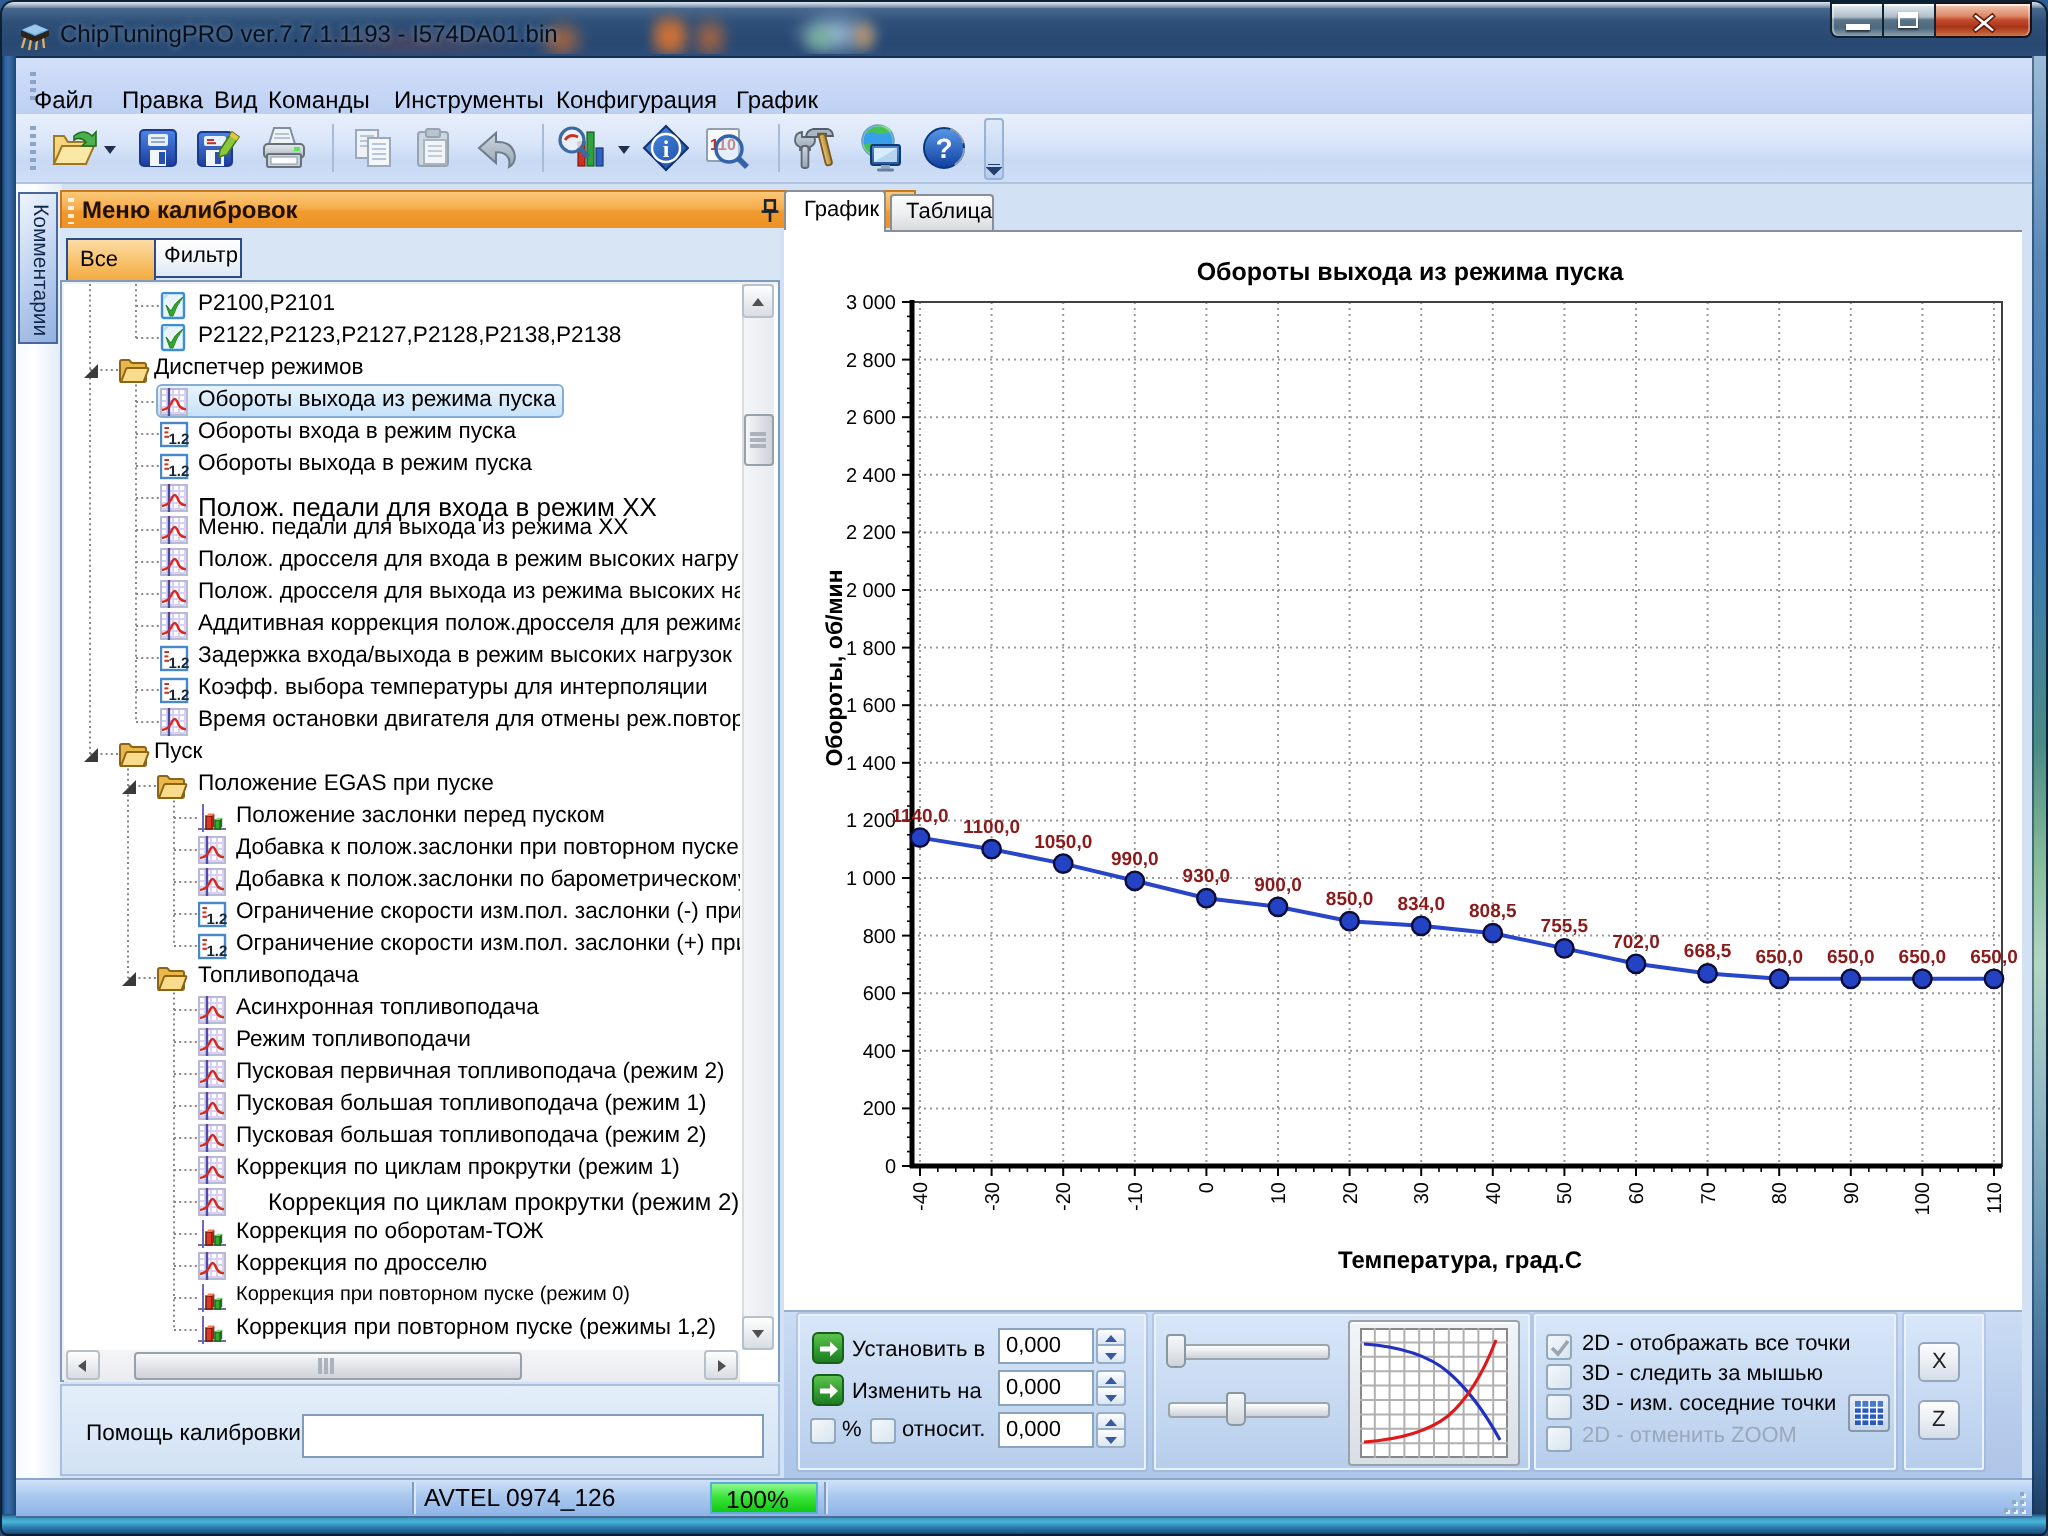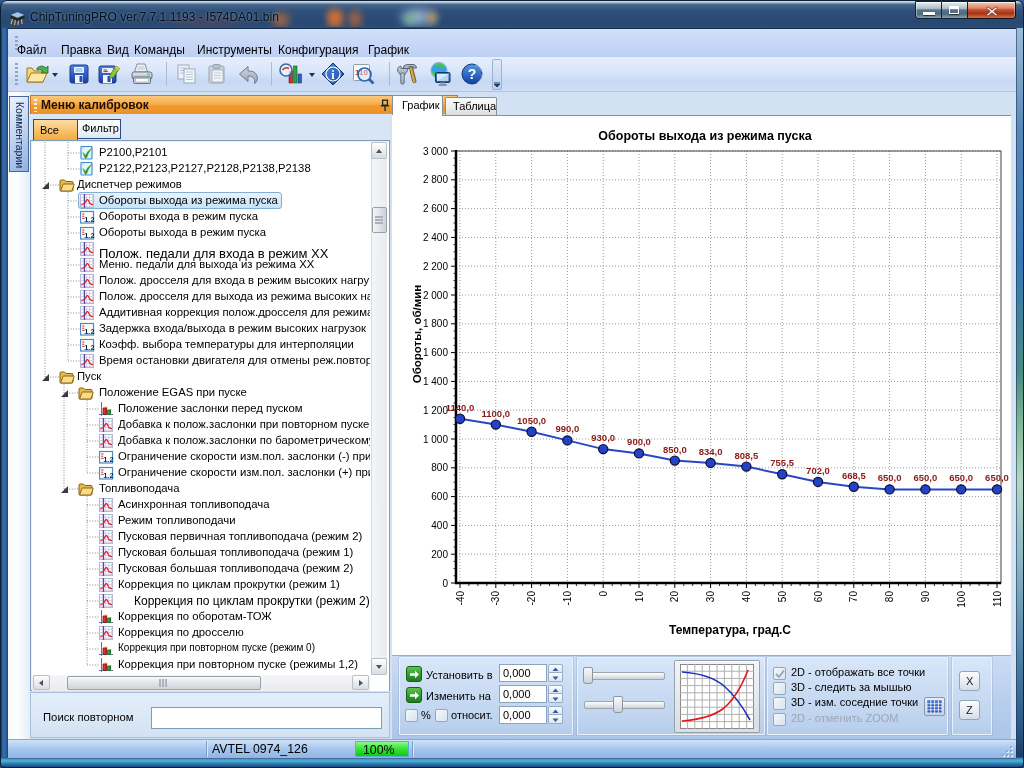--- a/index.html
+++ b/index.html
@@ -749,21 +749,21 @@
 <svg class="abs" style="left:38px;top:679px" width="6" height="8">
       <path d="M5 1 L5 7 L1 4 Z" fill="#505050"></path>
     </svg>
 <div class="abs" style="left:352px;top:675px;width:17px;height:15px;background:linear-gradient(180deg,#fefefe,#d8dde4);border:1px solid #b8c0c8;border-radius:2px;"></div>
 <svg class="abs" style="left:358px;top:679px" width="6" height="8">
       <path d="M1 1 L1 7 L5 4 Z" fill="#505050"></path>
     </svg>
 <div class="abs" style="left:67px;top:675.5px;width:194px;height:14px;background:linear-gradient(180deg,#f8f9fa,#dde0e5 60%,#d0d4da);border:1px solid #98a0aa;border-radius:2px;"></div>
 <div class="abs" style="left:159px;top:679px;width:1.5px;height:8px;background:#aab2bc;box-shadow:3px 0 0 #aab2bc,6px 0 0 #aab2bc;"></div>
 <div class="abs" style="left:30px;top:692px;width:360px;height:46px;background:linear-gradient(180deg,#e4eefa,#d2e2f4);border:1px solid #a8c0dc;"></div>
-<div class="abs" style="left:43px;top:711px;font-size:11.3px;color:#000;">Поиск повторном</div>
+<div class="abs" style="left:43px;top:711px;font-size:11.3px;color:#000;">Помощь калибровки</div>
 <div class="abs" style="left:151px;top:707px;width:231px;height:22px;background:#fff;border:1px solid #7f9db9;"></div>
 <div class="abs" style="left:445px;top:97px;width:52px;height:18px;background:linear-gradient(180deg,#fbfcfc 0%,#eceeef 55%,#d8dbde 100%);border:1px solid #898f98;border-bottom:none;border-radius:2px 2px 0 0;font-size:11px;">
       <span style="position:absolute;left:7px;top:2px;">Таблица</span>
     </div>
 <div class="abs" style="left:392px;top:95px;width:51px;height:20px;background:#fff;border:1px solid #898f98;border-bottom:none;border-radius:2px 2px 0 0;font-size:11px;">
       <span style="position:absolute;left:9px;top:3px;">График</span>
     </div>
 <div class="abs" style="left:392px;top:115px;width:619px;height:540px;background:#fff;border-top:1px solid #898f98;"></div>
 <div class="abs" style="left:392px;top:114.5px;width:50px;height:2px;background:#fff;"></div>
 <svg class="abs" style="left:392px;top:115px" width="619" height="540" font-family="Liberation Sans,sans-serif">

